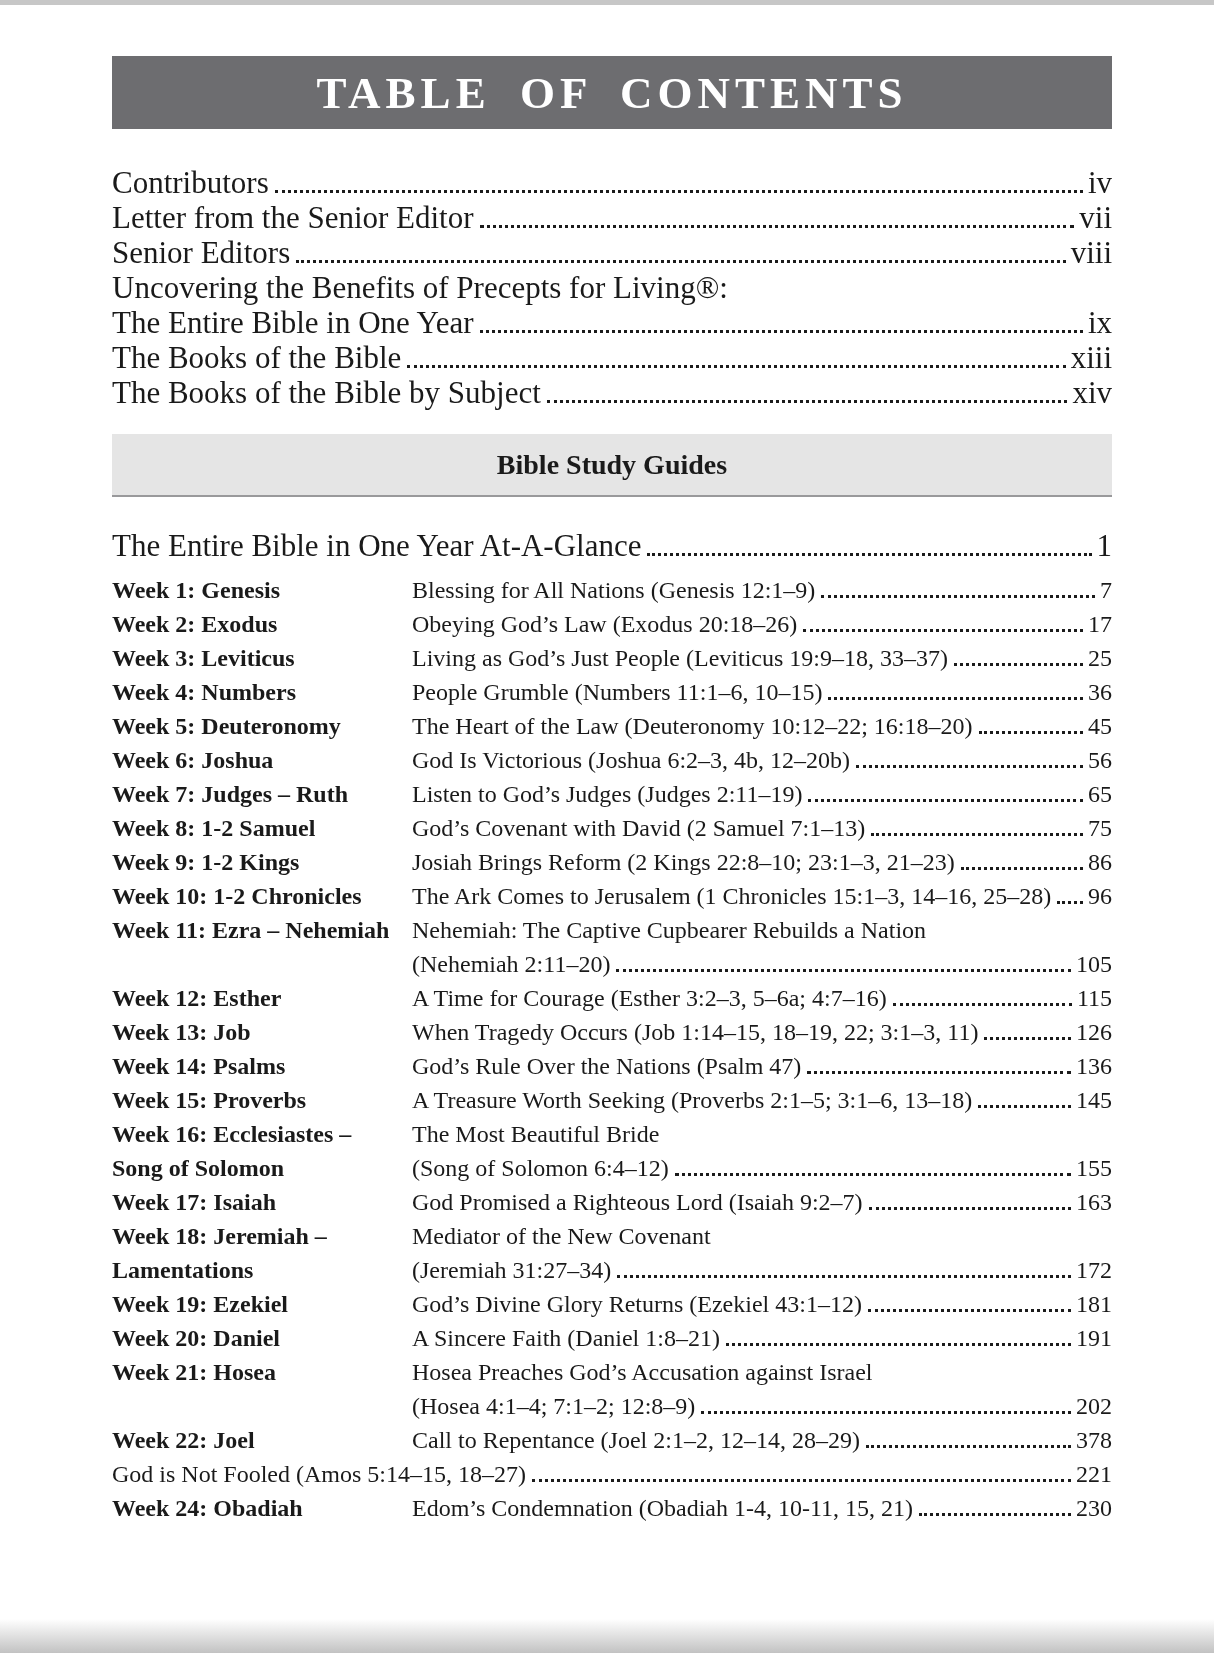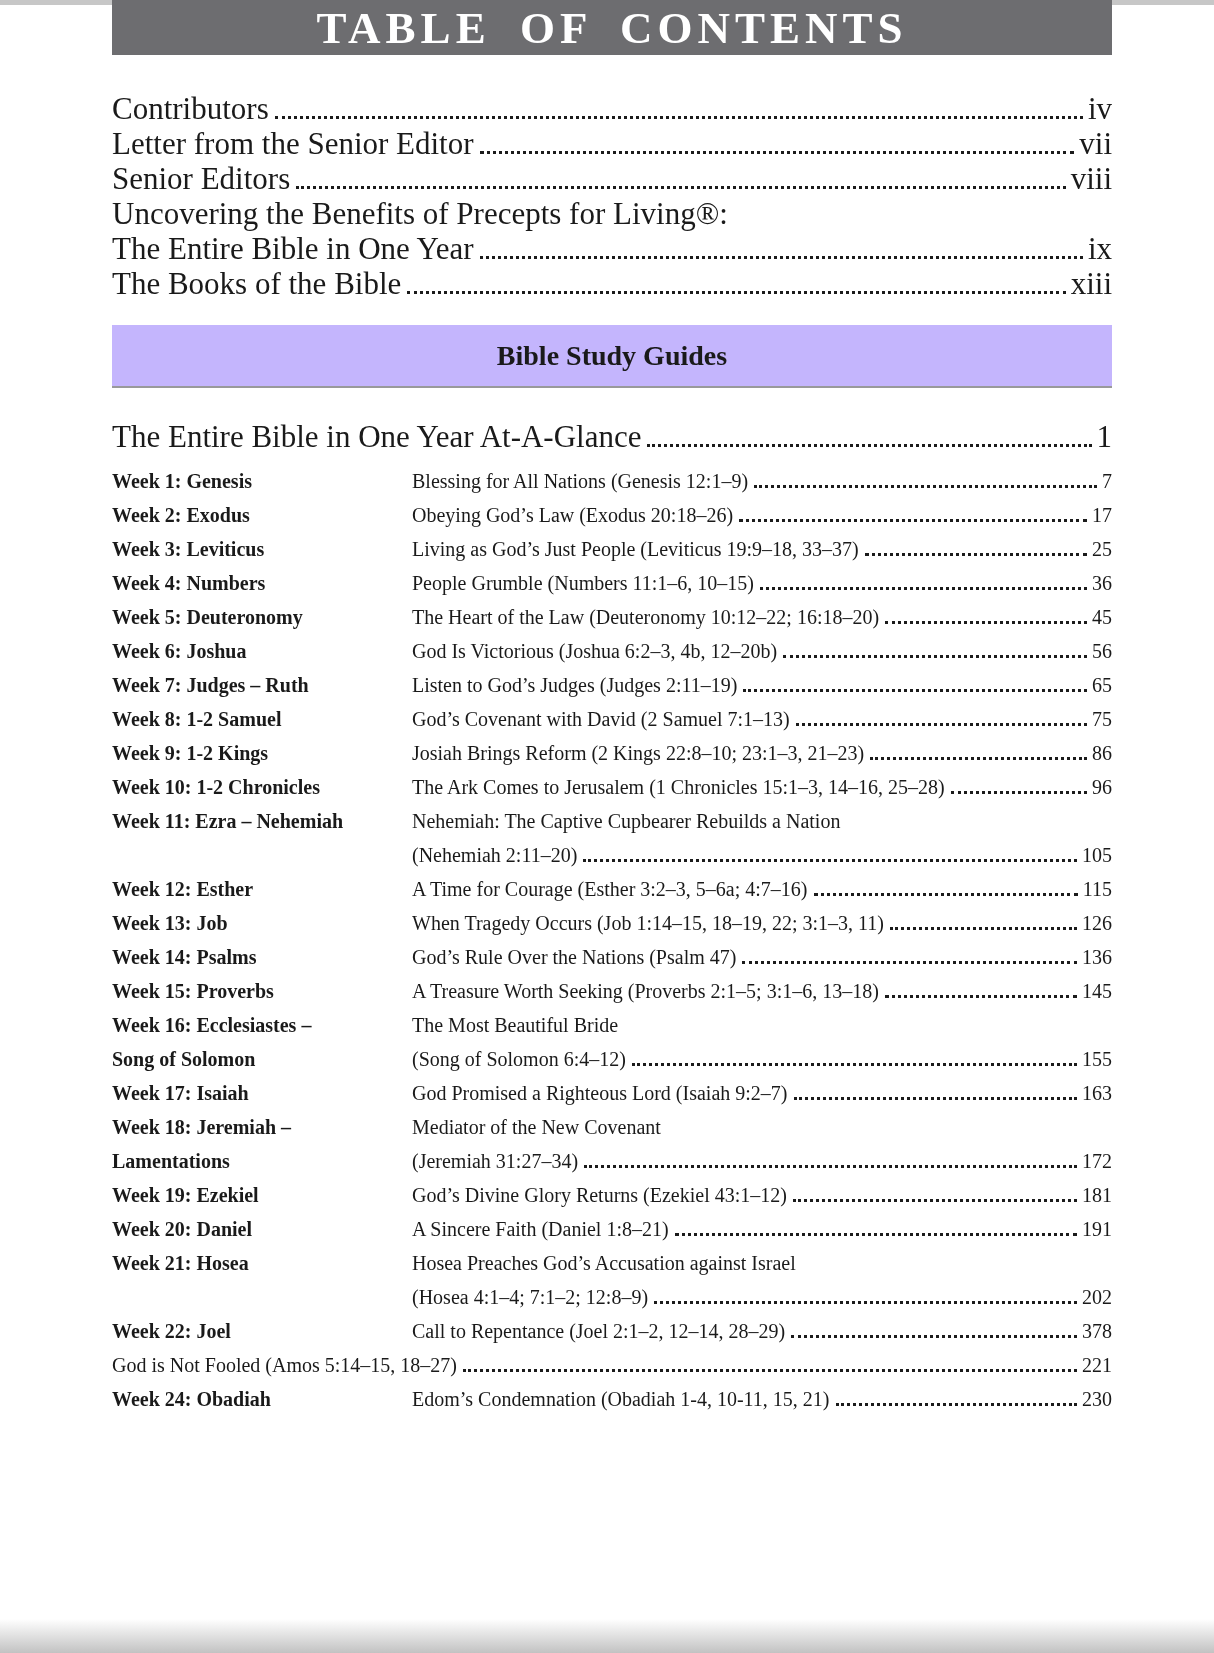--- a/index.html
+++ b/index.html
@@ -8,46 +8,46 @@
     font-family:"Liberation Serif","DejaVu Serif",serif;
     color:#1a1a1a;
   }
   .page-edge-top { position:absolute; top:0; left:0; width:100%; height:5px; background:#c7c7c7; }
   .page-edge-bottom { position:absolute; bottom:0; left:0; width:100%; height:34px;
     background:linear-gradient(to bottom,#ffffff 0%,#c2c2c2 100%); }
 
   .content { position:absolute; left:112px; top:0; width:1000px; }
 
   .title-bar {
-    height:55px; background:#6d6d70;
+    margin-top:56px; height:73px; background:#6d6d70;
     display:flex; align-items:center; justify-content:center;
   }
   .title-bar .page-title {
     color:#ffffff; font-weight:bold; font-size:45px;
     letter-spacing:5px; word-spacing:13px; white-space:nowrap;
   }
 
   .front-matter { margin-top:36px; }
   .fm-row { display:flex; align-items:baseline; font-size:31px; line-height:35px; }
   .fm-row.italic { }
 
   .leader { flex:1 1 auto; min-width:8px; border-bottom:3px dotted #1b1b1b;
     margin-left:6px; margin-right:5px; }
   .page-num { white-space:nowrap; }
 
   .section-bar {
-    margin-top:24px; height:61px; background:#c4b5fd; border-bottom:2px solid #99999b;
+    margin-top:24px; height:61px; background:#e5e5e5; border-bottom:2px solid #99999b;
     display:flex; align-items:center; justify-content:center;
   }
   .section-title { font-size:28px; font-weight:bold; color:#1a1a1a; }
 
   .at-a-glance { margin-top:31px; }
 
   .week-list { margin-top:10px; }
-  .week-row { display:flex; font-size:20px; line-height:34px; }
+  .week-row { display:flex; font-size:24px; line-height:34px; }
   .week-label { flex:0 0 300px; width:300px; font-weight:bold; }
   .week-desc { flex:1 1 auto; min-width:0; }
   .desc-line { display:flex; align-items:baseline; }
   .desc-text { white-space:nowrap; }
 </style>
 </head>
 <body>
 
 <div class="page-edge-top"></div>
 
@@ -79,20 +79,25 @@
       <div class="fm-row italic">
         <span class="fm-label">The Entire Bible in One Year</span>
         <span class="leader"></span>
         <span class="page-num">ix</span>
       </div>
       <div class="fm-row">
         <span class="fm-label">The Books of the Bible</span>
         <span class="leader"></span>
         <span class="page-num">xiii</span>
       </div>
+      <div class="fm-row">
+        <span class="fm-label">The Books of the Bible by Subject</span>
+        <span class="leader"></span>
+        <span class="page-num">xiv</span>
+      </div>
     </div>
 
   <div class="section-bar">
     <span class="section-title">Bible Study Guides</span>
   </div>
 
   <div class="at-a-glance">
     <div class="fm-row">
       <span>The Entire Bible in One Year At-A-Glance</span>
       <span class="leader"></span>

